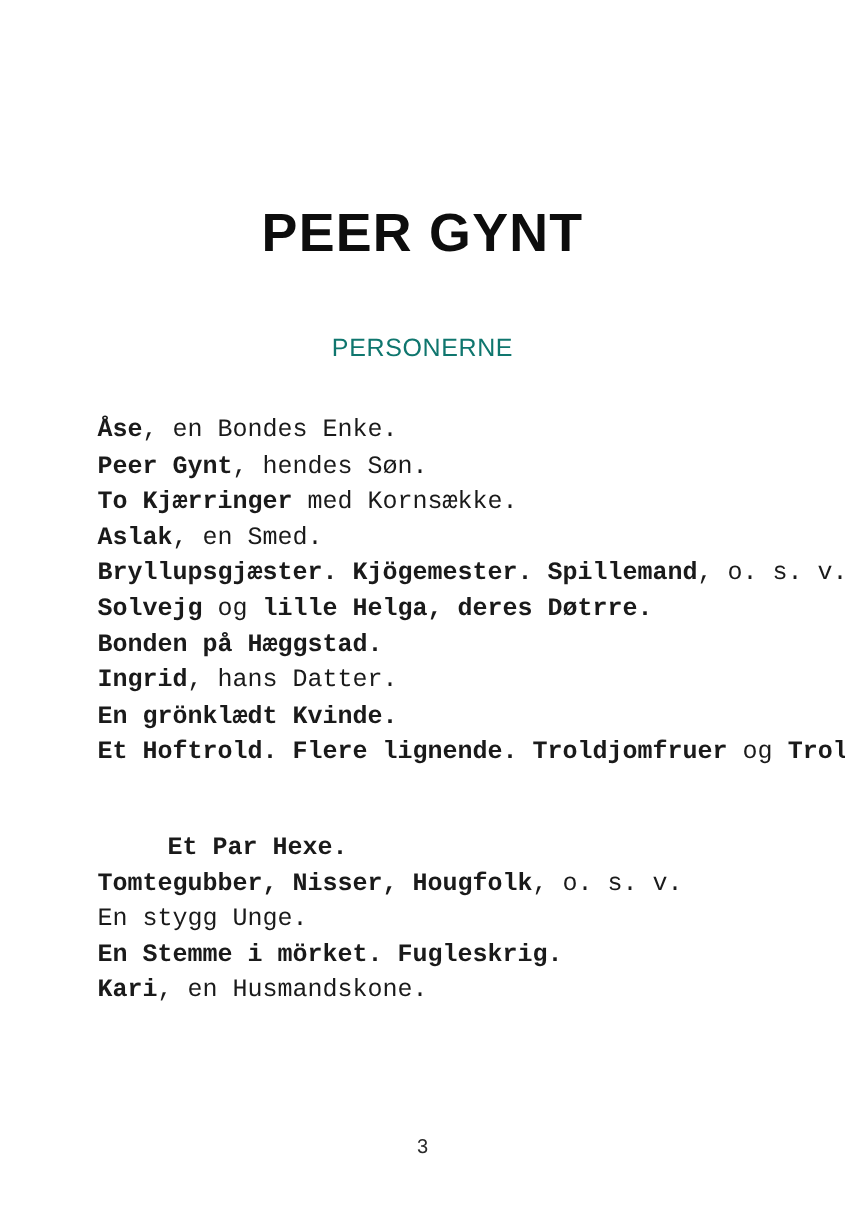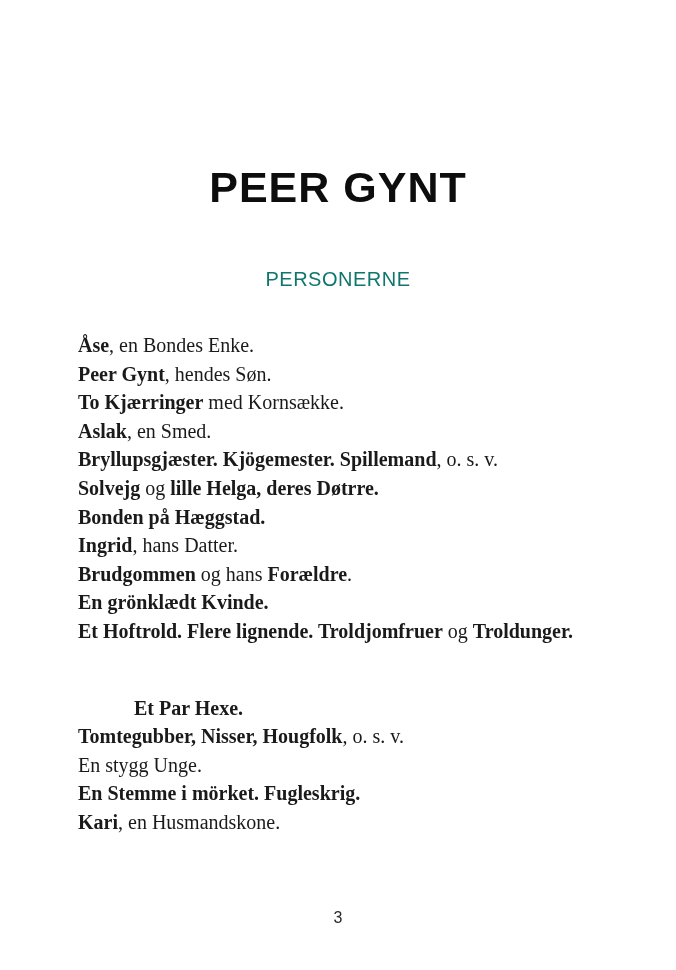--- a/index.html
+++ b/index.html
@@ -36,20 +36,21 @@
     letter-spacing: 0.5px;
     color: #0f766e;
   }
   .character-list {
     position: absolute;
     top: 331px;
     left: 78px;
     right: 50px;
     font-size: 20px;
     line-height: 28.6px;
+    font-family: Liberation Mono, monospace;
   }
   .char-line { white-space: nowrap; }
   .char-line.indent { padding-left: 56px; margin-top: 48px; }
   .char-line .bold { font-weight: 700; }
   .char-line .regular { font-weight: 400; }
   .page-number {
     position: absolute;
     top: 909px;
     left: 0;
     right: 0;
@@ -68,21 +69,20 @@
 
 <div class="character-list">
     <div class="char-line"><span class="bold">Åse</span><span class="regular">, en Bondes Enke.</span></div>
     <div class="char-line"><span class="bold">Peer Gynt</span><span class="regular">, hendes Søn.</span></div>
     <div class="char-line"><span class="bold">To Kjærringer</span><span class="regular"> med Kornsække.</span></div>
     <div class="char-line"><span class="bold">Aslak</span><span class="regular">, en Smed.</span></div>
     <div class="char-line"><span class="bold">Bryllupsgjæster. Kjögemester. Spillemand</span><span class="regular">, o. s. v.</span></div>
     <div class="char-line"><span class="bold">Solvejg</span><span class="regular"> og </span><span class="bold">lille Helga, deres Døtrre.</span></div>
     <div class="char-line"><span class="bold">Bonden på Hæggstad.</span></div>
     <div class="char-line"><span class="bold">Ingrid</span><span class="regular">, hans Datter.</span></div>
-    <div class="char-line"><span class="bold">Brudgommen</span><span class="regular"> og hans </span><span class="bold">Forældre</span><span class="regular">.</span></div>
     <div class="char-line"><span class="bold">En grönklædt Kvinde.</span></div>
     <div class="char-line"><span class="bold">Et Hoftrold. Flere lignende. Troldjomfruer</span><span class="regular"> og </span><span class="bold">Troldunger.</span></div>
     <div class="char-line indent"><span class="bold">Et Par Hexe.</span></div>
     <div class="char-line"><span class="bold">Tomtegubber, Nisser, Hougfolk</span><span class="regular">, o. s. v.</span></div>
     <div class="char-line"><span class="regular">En stygg Unge.</span></div>
     <div class="char-line"><span class="bold">En Stemme i mörket. Fugleskrig.</span></div>
     <div class="char-line"><span class="bold">Kari</span><span class="regular">, en Husmandskone.</span></div>
   </div>
 
 <div class="page-number">3</div>

